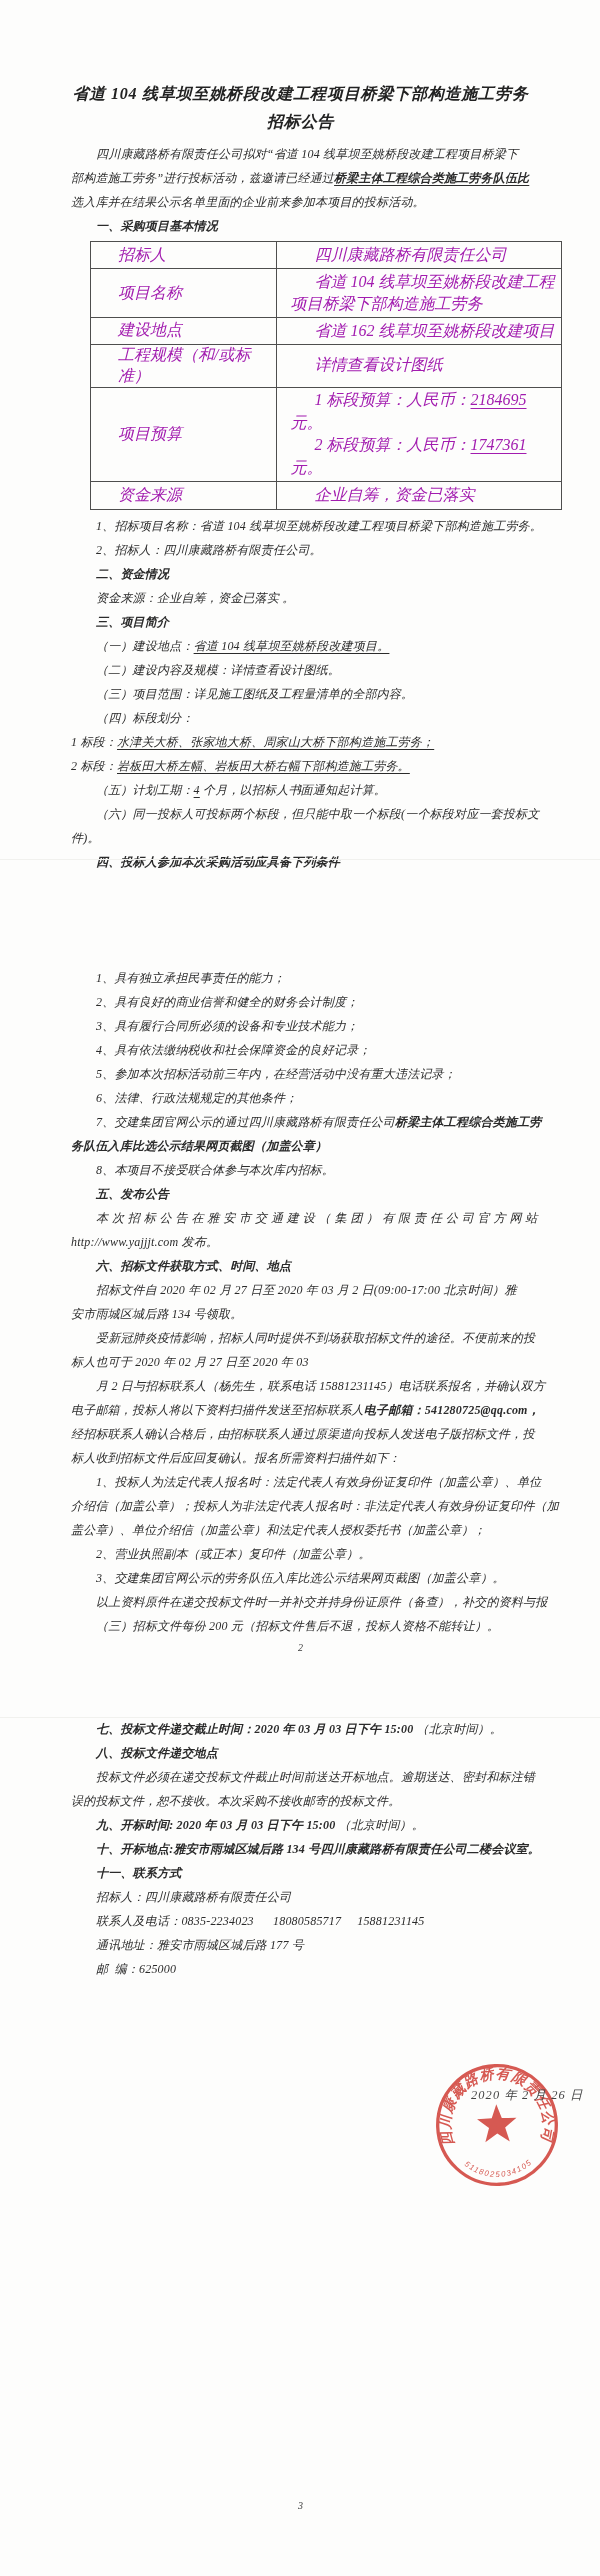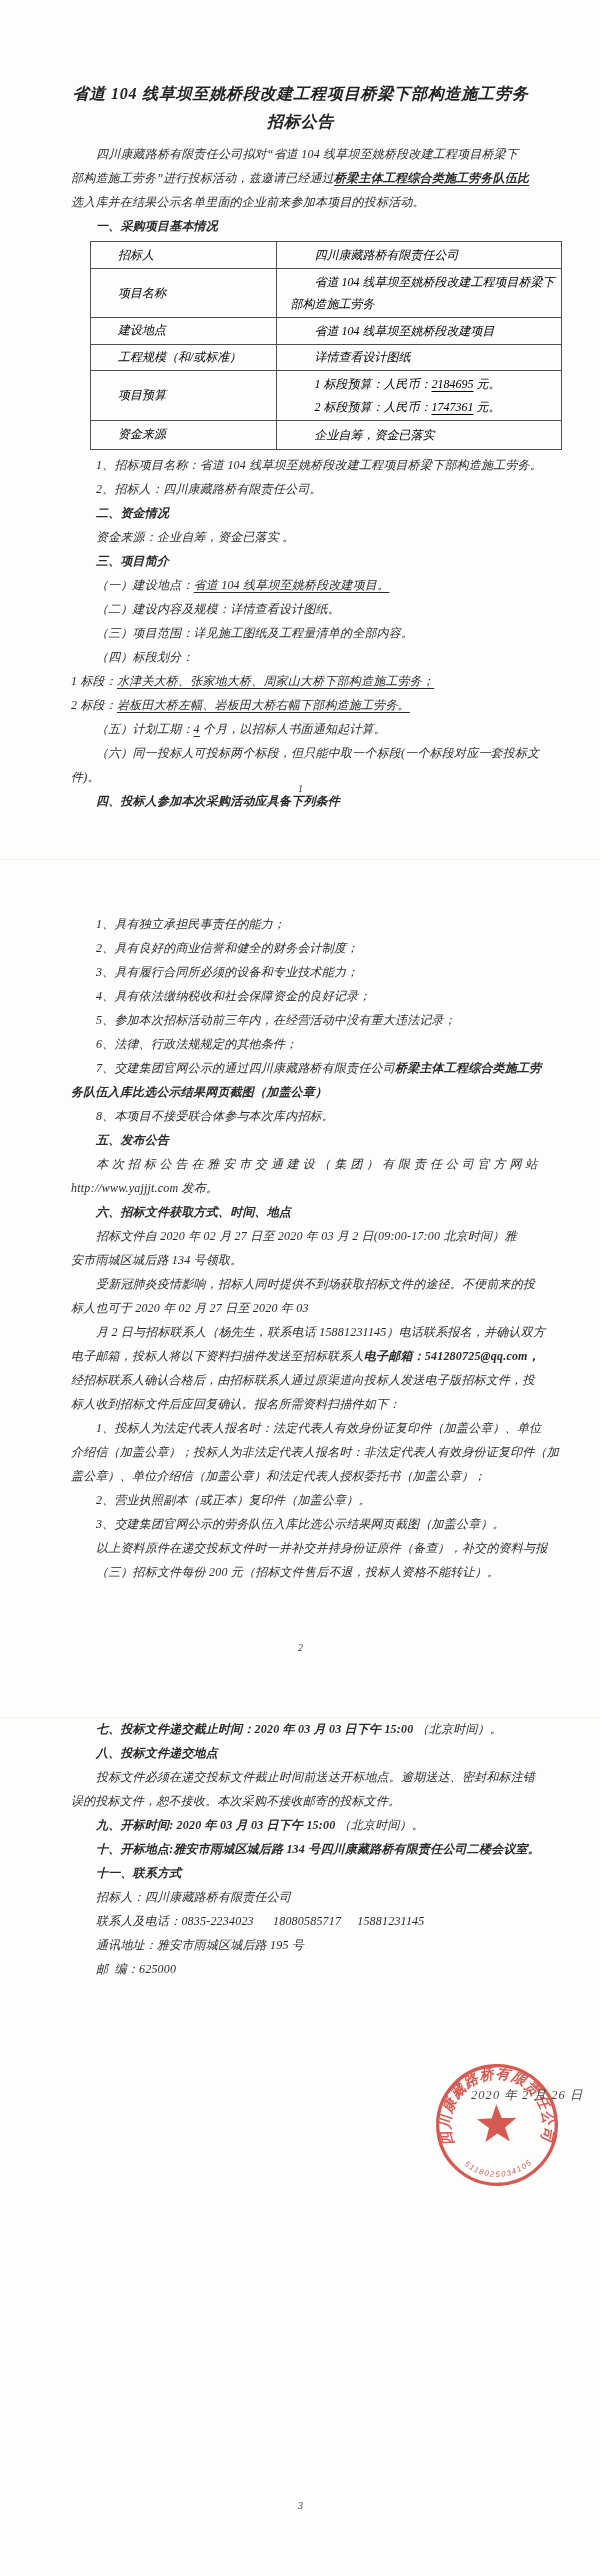--- a/index.html
+++ b/index.html
@@ -6,36 +6,36 @@
   html,body { background:#ffffff; }
   .doc {
     position:relative; width:601px; height:2576px;
     background:#fdfdfc; overflow:hidden;
     font-family:"Liberation Serif","DejaVu Serif",serif;
     color:#2b2b2b;
     font-style:italic;
   }
   .page { position:absolute; left:0; width:601px; }
   .page1 { top:0;    height:859px; padding-top:80px; }
-  .page2 { top:859px; height:653px; padding-top:53px; }
+  .page2 { top:859px; height:653px; padding-top:107px; }
   .page3 { top:1717px; height:859px; }
   .pgsep { position:absolute; left:0; width:601px; height:0.8px; background:#f1f1ee; }
 
   .title { font-size:16px; font-weight:bold; text-align:center;
            line-height:28px; letter-spacing:0.8px; color:#222; }
 
   .l { font-size:12px; line-height:24px; padding:0 34px 0 71px;
        letter-spacing:0.2px; white-space:pre-wrap; }
   .in { text-indent:25px; }
   .b { font-weight:bold; }
   .u { text-decoration:underline; text-underline-offset:3px; }
   .spread { letter-spacing:3.9px; }
 
   .tbl { width:472px; margin:3px 0 3.8px 90px; border-collapse:collapse;
-         font-size:12px; color:#000000; }
+         font-size:16px; color:#a21caf; }
   .tbl td { border:0.8px solid #4e4e4e; vertical-align:middle; }
   td.lab { width:186px; padding-left:27px; }
   td.val { padding:1.5px 6px 1.5px 13.5px; }
   .vline { text-indent:24px; line-height:22.5px; white-space:pre-wrap; }
   .h36{height:27px} .h66{height:50px} .h33{height:25px}
   .h31{height:23px} .h64{height:48px} .h38{height:28.5px}
 
   .pageno { position:absolute; left:0; top:783px; width:601px;
             text-align:center; font-size:10px; color:#3a3a3a; }
 
@@ -74,21 +74,21 @@
       </tr>
       <tr class="h64">
         <td class="lab">项目名称</td>
         <td class="val">
               <div class="vline">省道 104 线草坝至姚桥段改建工程项目桥梁下部构造施工劳务</div>
             </td>
       </tr>
       <tr class="h33">
         <td class="lab">建设地点</td>
         <td class="val">
-              <div class="vline">省道 104 线草坝至姚桥段改建项目</div>
+              <div class="vline">省道 162 线草坝至姚桥段改建项目</div>
             </td>
       </tr>
       <tr class="h31">
         <td class="lab">工程规模（和/或标准）</td>
         <td class="val">
               <div class="vline">详情查看设计图纸</div>
             </td>
       </tr>
       <tr class="h66">
         <td class="lab">项目预算</td>
@@ -161,21 +161,21 @@
   <section class="page page3">
     <div class="l in"><span class="b">七、投标文件递交截止时间：2020 年 03 月 03 日下午 15:00</span><span> （北京时间）。</span></div>
     <div class="l in b">八、投标文件递交地点</div>
     <div class="l in">投标文件必须在递交投标文件截止时间前送达开标地点。逾期送达、密封和标注错</div>
     <div class="l">误的投标文件，恕不接收。本次采购不接收邮寄的投标文件。</div>
     <div class="l in"><span class="b">九、开标时间: 2020 年 03 月 03 日下午 15:00</span><span> （北京时间）。</span></div>
     <div class="l in b">十、开标地点:雅安市雨城区城后路 134 号四川康藏路桥有限责任公司二楼会议室。</div>
     <div class="l in b">十一、联系方式</div>
     <div class="l in">招标人：四川康藏路桥有限责任公司</div>
     <div class="l in">联系人及电话：0835-2234023      18080585717     15881231145</div>
-    <div class="l in">通讯地址：雅安市雨城区城后路 195 号</div>
+    <div class="l in">通讯地址：雅安市雨城区城后路 177 号</div>
     <div class="l in">邮  编：625000</div>
 
     <svg class="seal" viewBox="0 0 170 170">
       <defs>
         <path id="arcTop" d="M 25.8 106.5 A 63 63 0 1 1 144.2 106.5" fill="none"></path>
         <path id="arcBottom" d="M 24.4 120 A 70 70 0 0 0 145.6 120" fill="none"></path>
       </defs>
       <circle cx="85" cy="85" r="80" fill="none" stroke-width="4.5" stroke="#d24840"></circle>
       <polygon points="85,57 91.8,75.7 111.6,76.3 95.9,88.6 101.5,107.7 85,96.5 68.5,107.7 74.1,88.6 58.4,76.3 78.2,75.7" fill="#d24840"></polygon>
       <text class="seal-company-text" text-anchor="middle" fill="#d24840">

